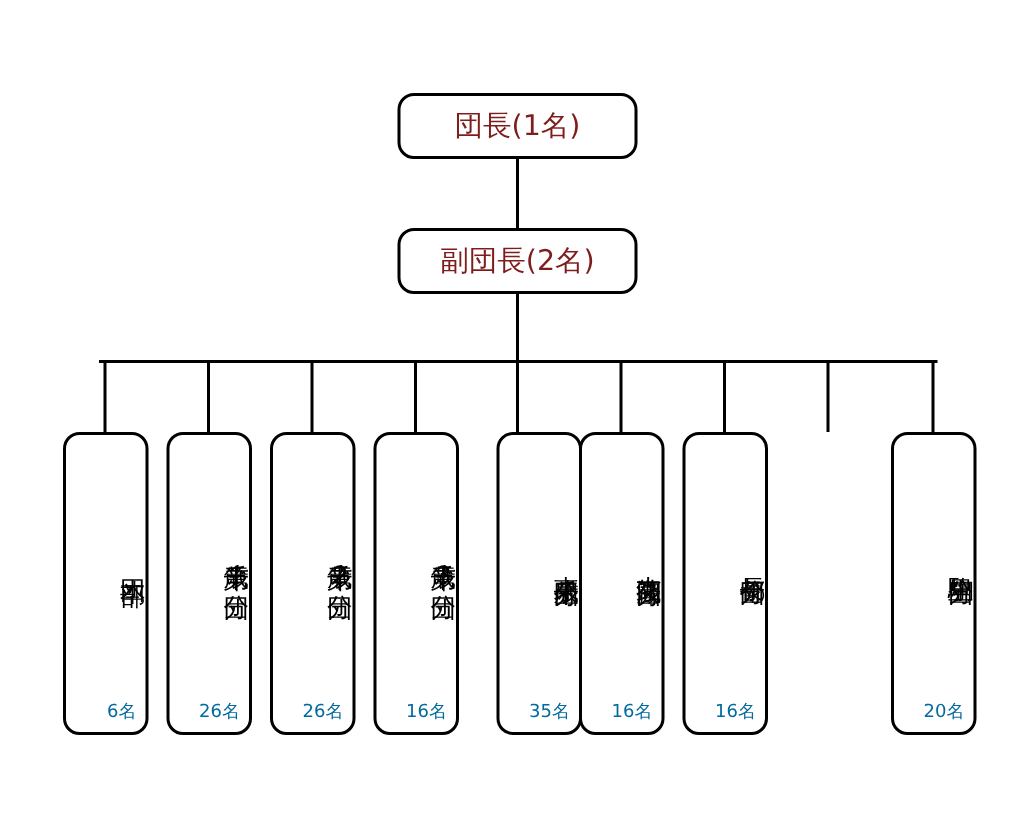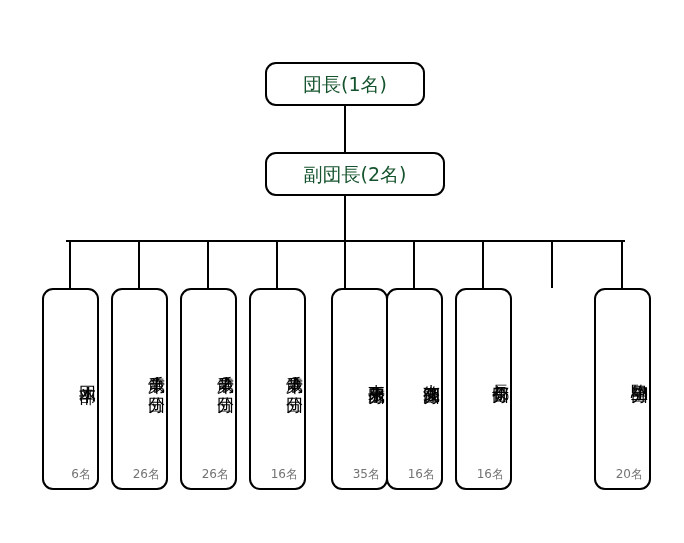--- a/index.html
+++ b/index.html
@@ -25,34 +25,34 @@
     border: 2px solid #000000;
     border-radius: 11px;
     background: #ffffff;
     display: flex;
     align-items: center;
     justify-content: center;
   }
   .top-box .box-label {
     font-size: 19px;
     line-height: 1;
-    color: #14532d;
+    color: #7f1d1d;
     letter-spacing: 0px;
     white-space: nowrap;
   }
   #box-dancho {
     left: 265px;
     top: 62px;
     width: 160px;
     height: 44px;
   }
   #box-fukudancho {
     left: 265px;
     top: 152px;
-    width: 180px;
+    width: 160px;
     height: 44px;
   }
 
   
   .line-v {
     position: absolute;
     width: 2px;
     background: #000000;
   }
   .line-h {
@@ -86,21 +86,21 @@
     letter-spacing: 1px;
     color: #000000;
     height: 150px;
   }
   .unit-count {
     position: absolute;
     bottom: 8px;
     right: 6px;
     font-size: 12px;
     line-height: 1;
-    color: #737373;
+    color: #0369a1;
     white-space: nowrap;
   }
 </style>
 </head>
 <body>
 
 <div id="chart-canvas">
 
   <div class="top-box" id="box-dancho">
     <span class="box-label">団長(1名)</span>

